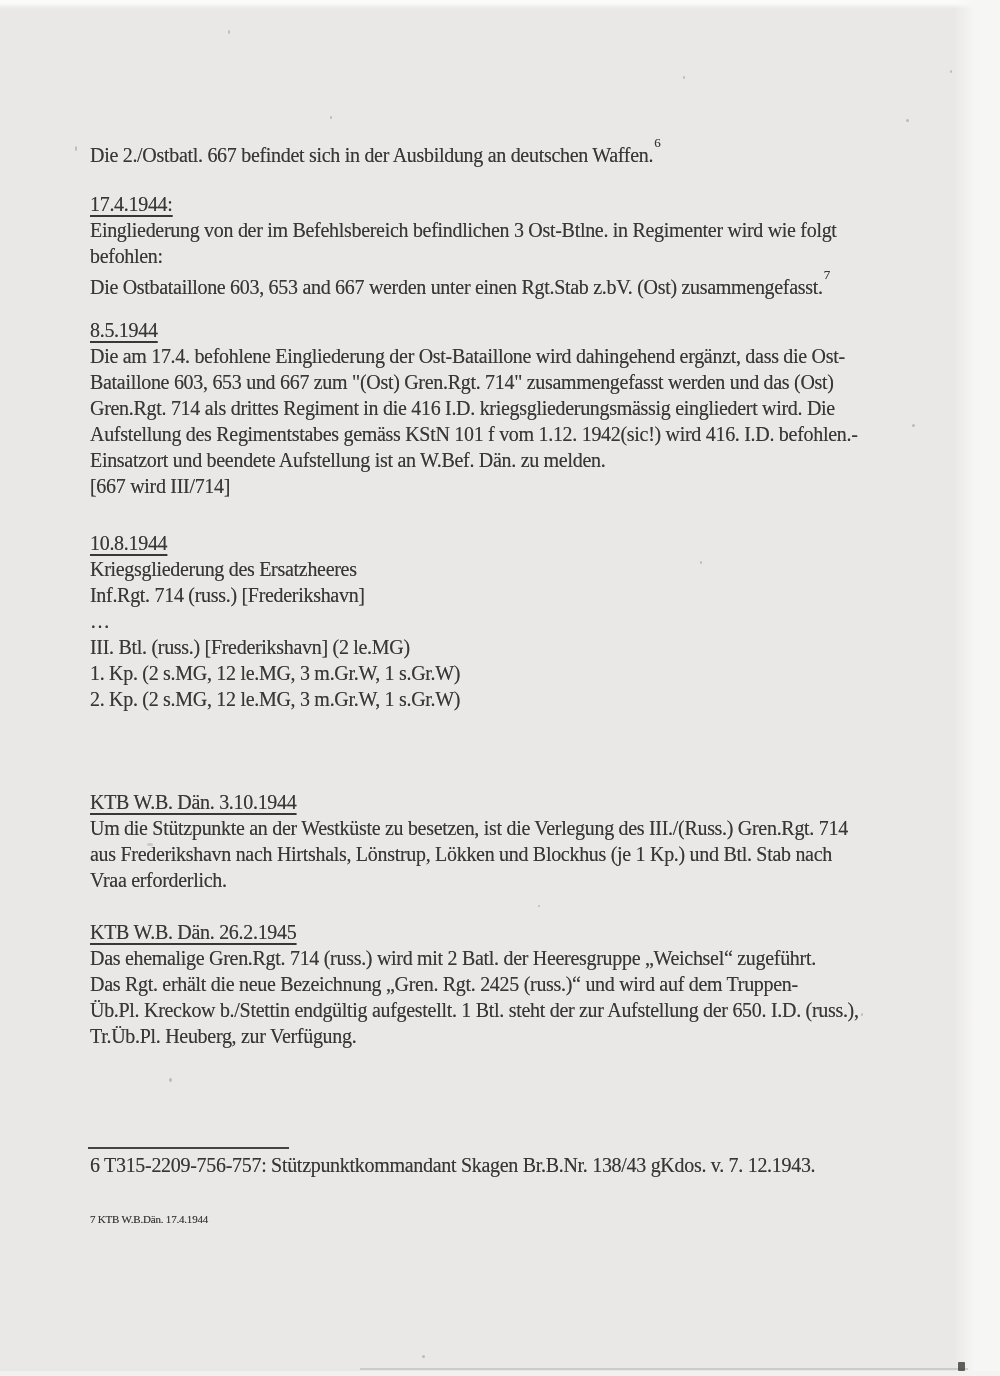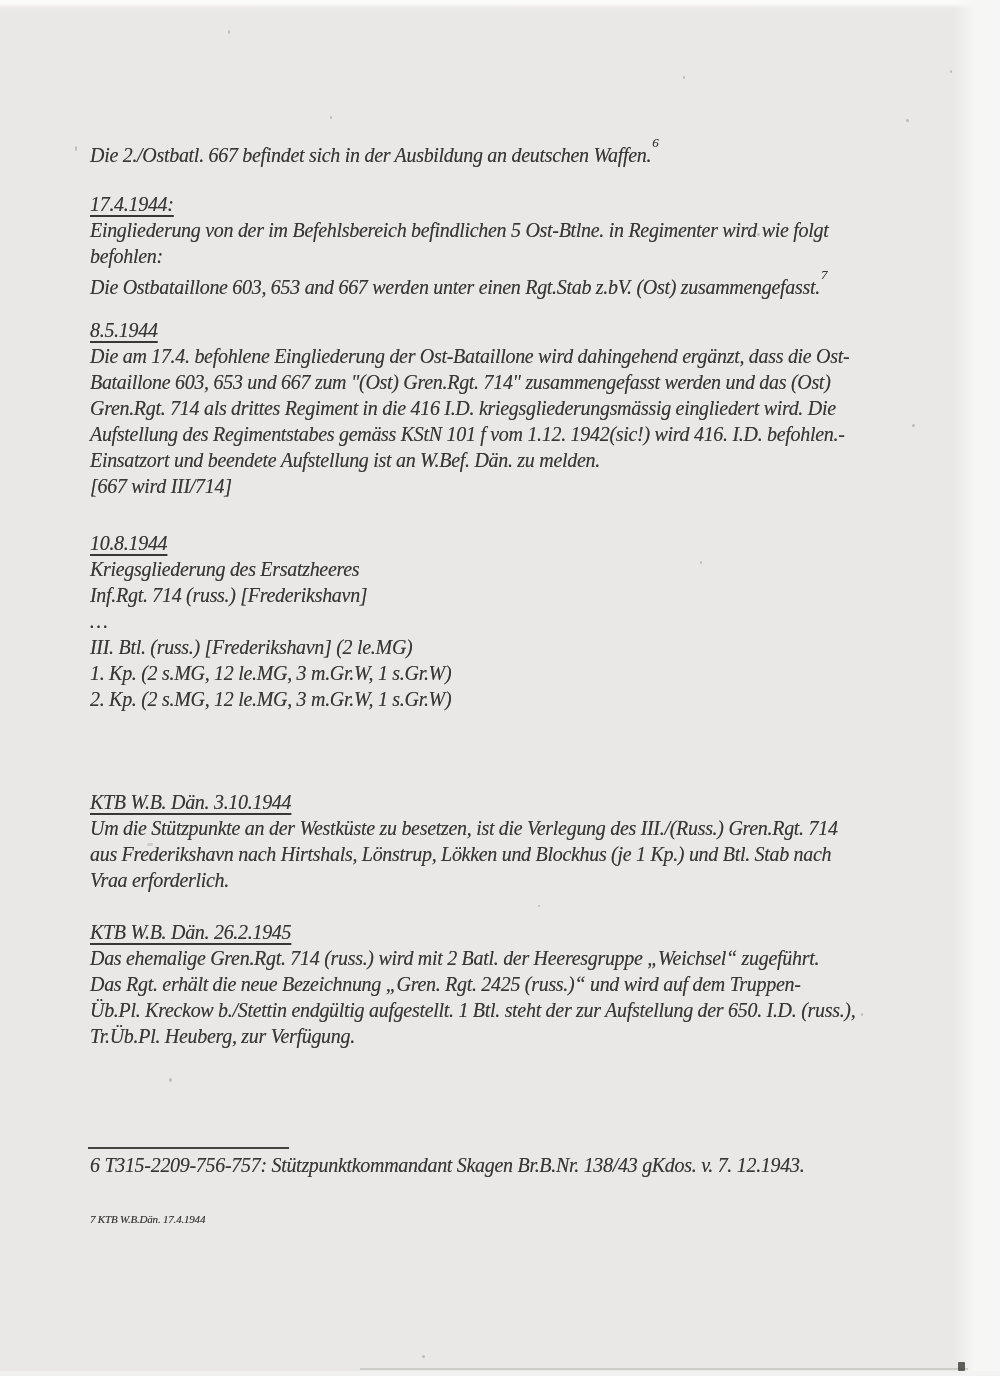--- a/index.html
+++ b/index.html
@@ -2,21 +2,20 @@
 <html><head>
 <meta charset="utf-8">
 <style>
   html,body{margin:0;padding:0;background:#dcdcda;}
   .page{
     position:relative;width:1000px;height:1376px;overflow:hidden;
     background:#e9e8e6;
     font-family:"Liberation Serif","DejaVu Serif",serif;
     color:#393734;
     text-shadow:0 0 0.6px rgba(57,55,52,0.55);
-    font-style:italic;
   }
   .sec{position:absolute;left:90px;white-space:nowrap;font-size:20px;line-height:26px;letter-spacing:-0.3px;}
   .ln{height:26px;}
   .u{text-decoration:underline;text-decoration-thickness:1.5px;text-underline-offset:4px;text-align:center;}
   .fnref{font-size:13px;position:relative;top:-7px;margin-left:1px;letter-spacing:0;}
   .shift4{}
   .rule{position:absolute;left:88px;top:1147px;width:201px;height:2px;background:#45443f;}
   .fn6{position:absolute;left:90px;top:1152px;font-size:20px;line-height:26px;letter-spacing:-0.3px;white-space:nowrap;}
   .fn7{position:absolute;left:90px;top:1208px;font-size:11px;line-height:22px;letter-spacing:-0.2px;white-space:nowrap;}
   
@@ -33,21 +32,21 @@
 <body>
 
 <div class="page">
 
   <div class="sec" style="top:137px">
     <div class="ln"><span>Die 2./Ostbatl. 667 befindet sich in der Ausbildung an deutschen Waffen.</span><sup class="fnref">6</sup></div>
   </div>
 
   <div class="sec" style="top:191px">
     <div class="ln hd"><span class="u">17.4.1944:</span></div>
-    <div class="ln"><span>Eingliederung von der im Befehlsbereich befindlichen 5 Ost-Btlne. in Regimenter wird wie folgt</span></div>
+    <div class="ln"><span>Eingliederung von der im Befehlsbereich befindlichen 3 Ost-Btlne. in Regimenter wird wie folgt</span></div>
     <div class="ln"><span>befohlen:</span></div>
     <div class="ln shift4"><span>Die Ostbataillone 603, 653 and 667 werden unter einen Rgt.Stab z.bV. (Ost) zusammengefasst.</span><sup class="fnref">7</sup></div>
   </div>
 
   <div class="sec" style="top:317px">
     <div class="ln hd"><span class="u">8.5.1944</span></div>
     <div class="ln shift4"><span>Die am 17.4. befohlene Eingliederung der Ost-Bataillone wird dahingehend ergänzt, dass die Ost-</span></div>
     <div class="ln"><span>Bataillone 603, 653 und 667 zum "(Ost) Gren.Rgt. 714" zusammengefasst werden und das (Ost)</span></div>
     <div class="ln"><span>Gren.Rgt. 714 als drittes Regiment in die 416 I.D. kriegsgliederungsmässig eingliedert wird. Die</span></div>
     <div class="ln"><span>Aufstellung des Regimentstabes gemäss KStN 101 f vom 1.12. 1942(sic!) wird 416. I.D. befohlen.-</span></div>

